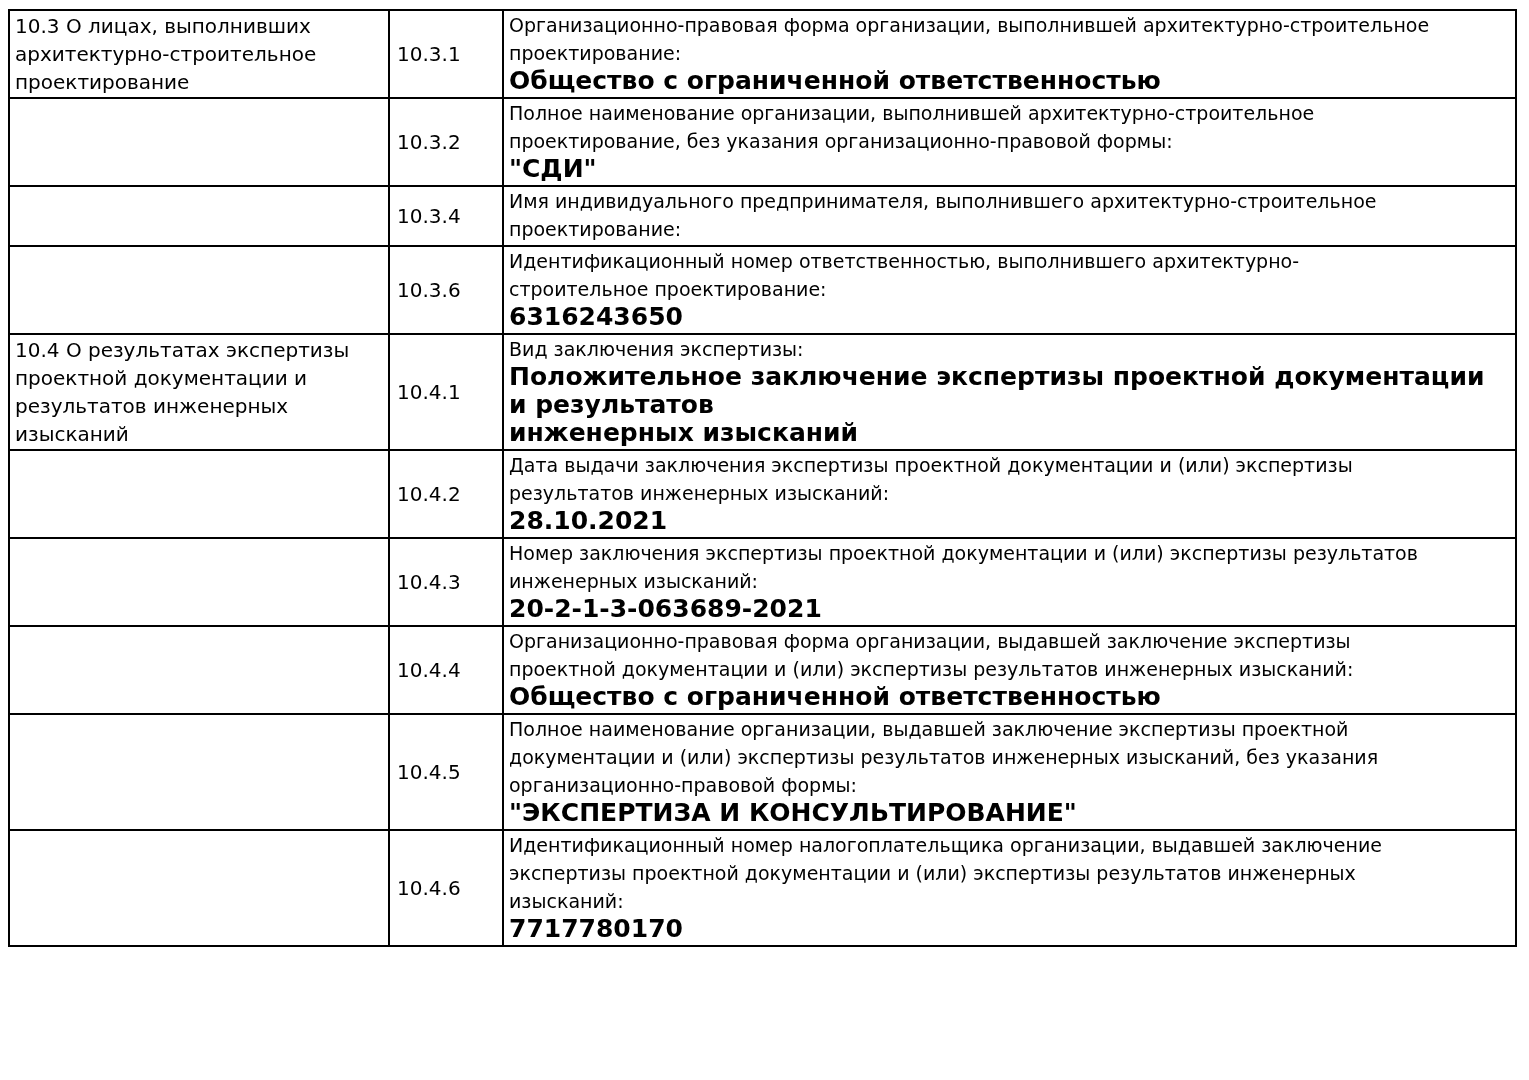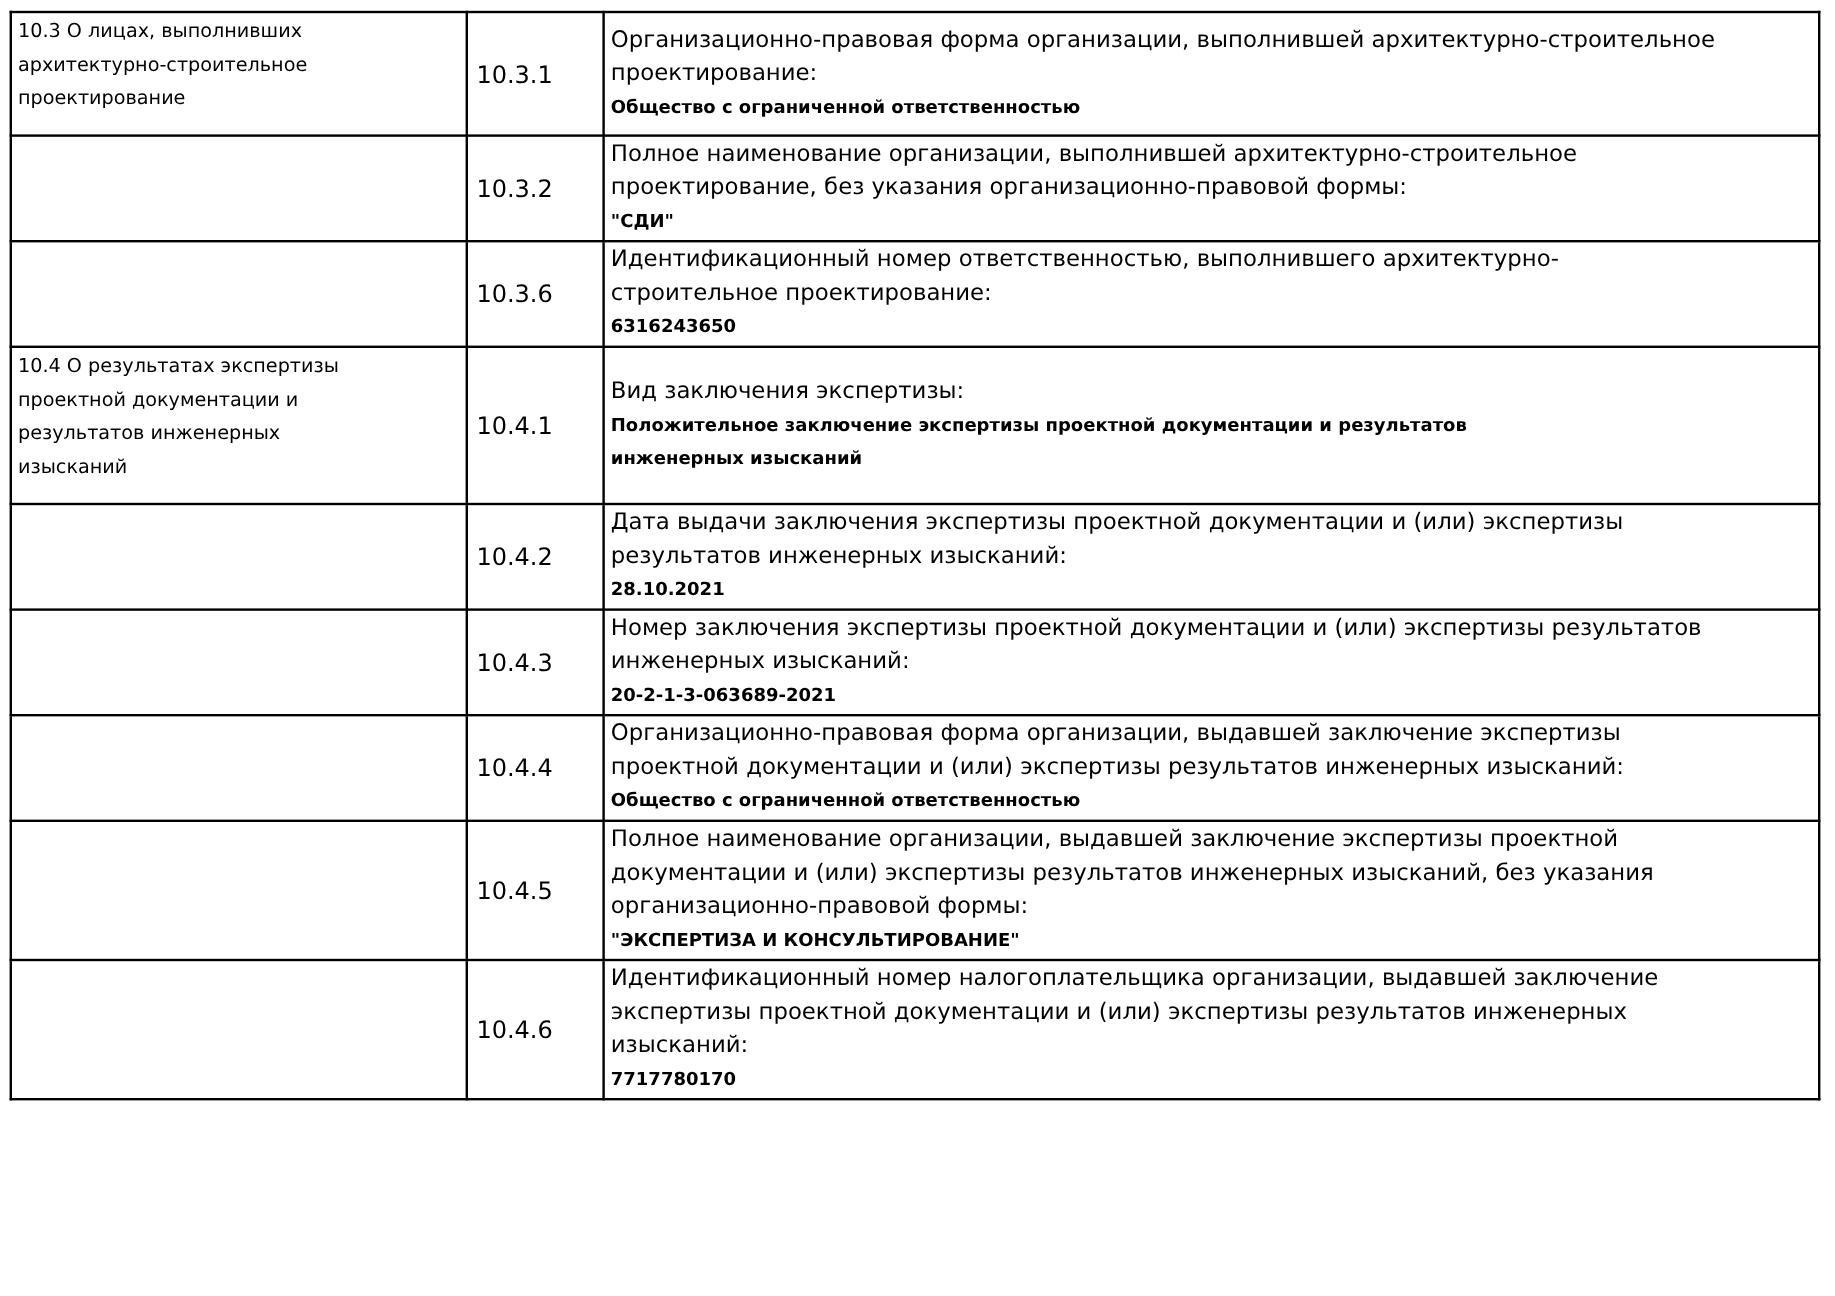--- a/index.html
+++ b/index.html
@@ -24,40 +24,40 @@
     border: 2px solid #000000;
     vertical-align: middle;
     overflow: hidden;
   }
   col.c-section { width: 380px; }
   col.c-code    { width: 114px; }
   col.c-content { width: 1013px; }
 
   td.section-cell {
     vertical-align: top;
-    padding: 1px 4px 16px 5px;
-    font-size: 16px;
+    padding: 1px 4px 1px 5px;
+    font-size: 20px;
     line-height: 28px;
     white-space: pre-line;
   }
   td.code-cell {
     padding: 2px 4px 2px 7px;
     font-size: 20px;
     line-height: 28px;
   }
   td.content-cell {
     padding: 0 8px 2px 5px;
   }
   .field-label {
     font-size: 19px;
     line-height: 28px;
     white-space: pre-line;
   }
   .field-value {
-    font-size: 15px;
+    font-size: 25px;
     line-height: 28px;
     font-weight: bold;
     white-space: pre-line;
   }
 </style>
 </head>
 <body>
 
 <table class="decl">
   <colgroup>
@@ -77,20 +77,29 @@
         <div class="field-value">Общество с ограниченной ответственностью</div>
       </td>
     </tr>
     <tr>
       <td class="section-cell"></td>
       <td class="code-cell">10.3.2</td>
       <td class="content-cell">
         <div class="field-label">Полное наименование организации, выполнившей архитектурно-строительное
 проектирование, без указания организационно-правовой формы:</div>
         <div class="field-value">"СДИ"</div>
+      </td>
+    </tr>
+    <tr>
+      <td class="section-cell"></td>
+      <td class="code-cell">10.3.4</td>
+      <td class="content-cell">
+        <div class="field-label">Имя индивидуального предпринимателя, выполнившего архитектурно-строительное
+проектирование:</div>
+        <div class="field-value"></div>
       </td>
     </tr>
     <tr>
       <td class="section-cell"></td>
       <td class="code-cell">10.3.6</td>
       <td class="content-cell">
         <div class="field-label">Идентификационный номер ответственностью, выполнившего архитектурно-
 строительное проектирование:</div>
         <div class="field-value">6316243650</div>
       </td>

